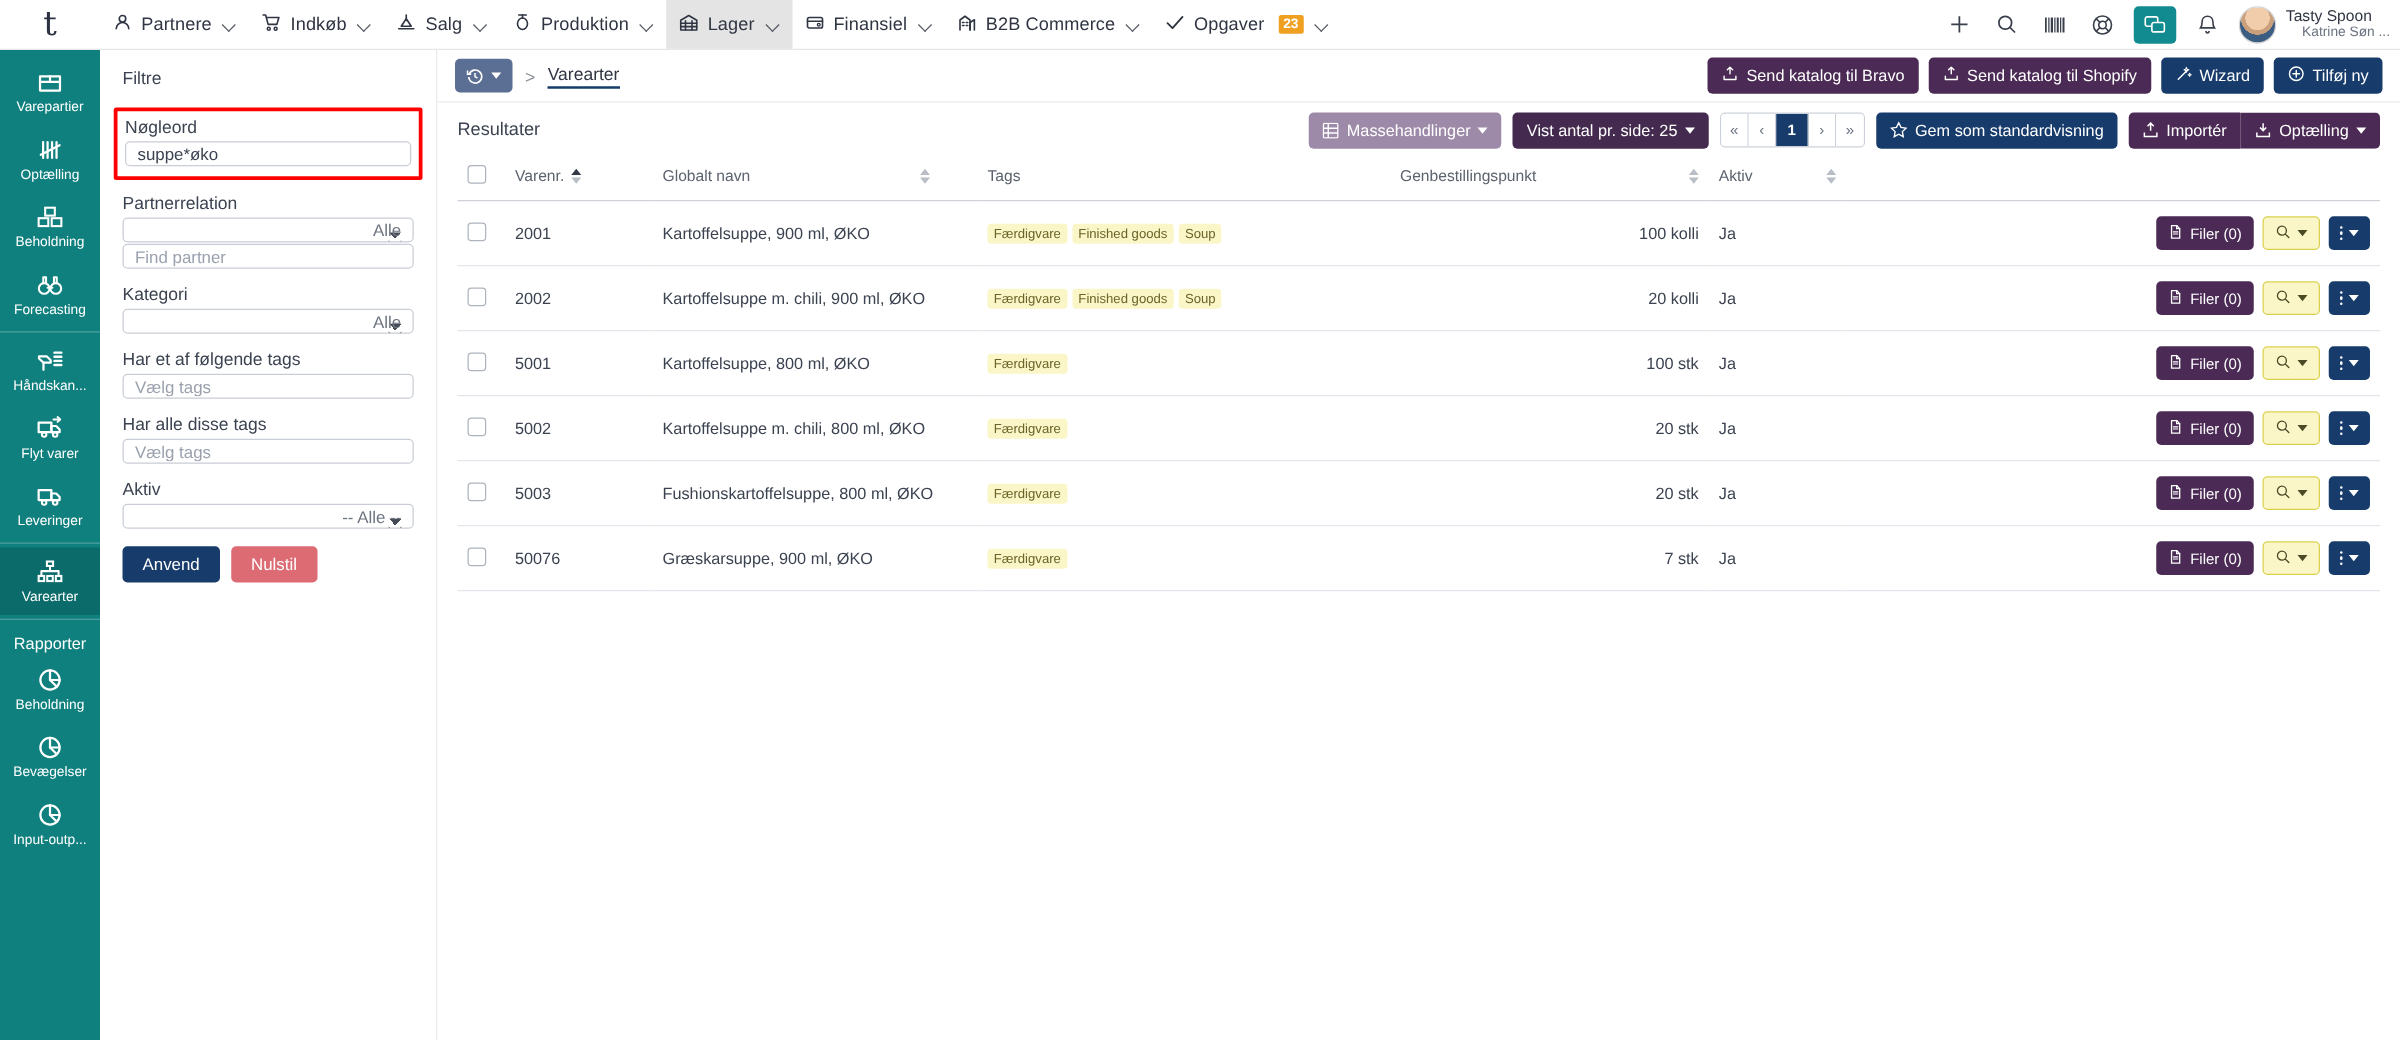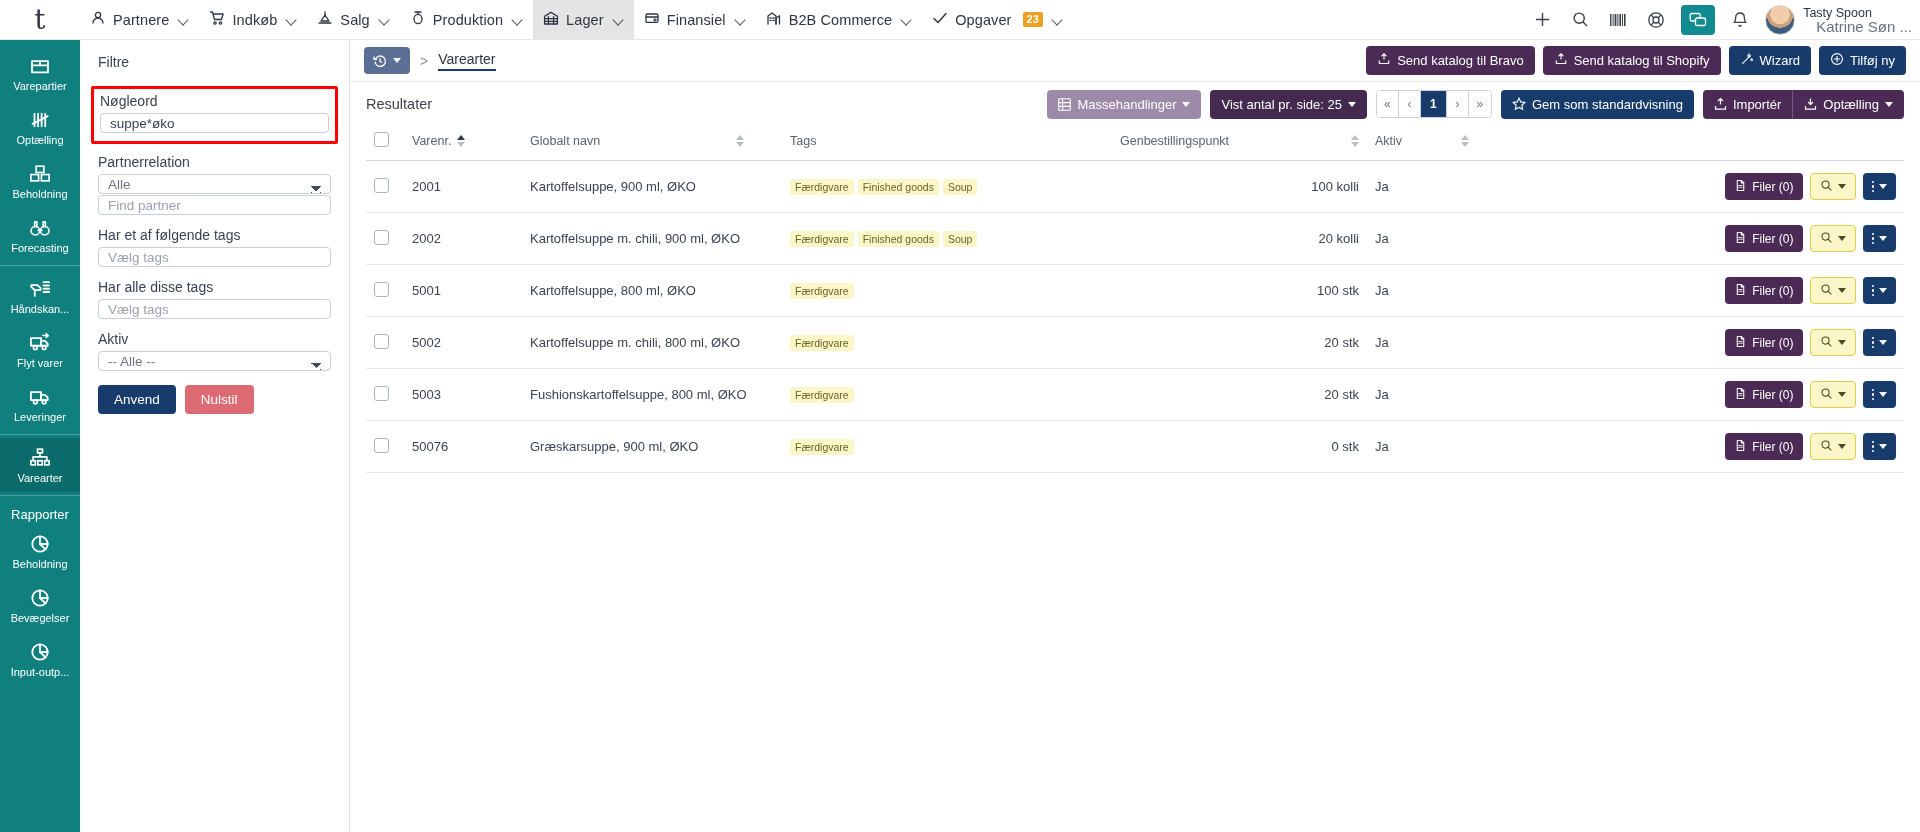--- a/index.html
+++ b/index.html
@@ -50,21 +50,21 @@
     color:#3a3f4c;
   }
   .ticon.chat { background: #118b8f; color:#fff; width:34px; height:30px; border-radius:4px; margin: 0 6px; }
   .avatar-wrap { display:flex; align-items:center; gap:8px; padding-left:6px;}
   .avatar {
     width: 30px; height: 30px; border-radius: 50%;
     background: radial-gradient(circle at 50% 30%, #f2cdab 0 40%, #caa07c 41% 55%, #3c5d82 56% 100%);
     border: 1px solid #d5d5d5; overflow:hidden;
   }
   .uname { font-size: 12.5px; line-height: 14px; color: #2f3542; }
-  .usub { font-size: 15px; line-height: 13px; color: #6b7280; padding-left: 13px; }
+  .usub { font-size: 11px; line-height: 13px; color: #6b7280; padding-left: 13px; }
 
   
   .body { flex: 1; display: flex; min-height: 0; }
 
   
   .rail {
     width: 80px; min-width: 80px; background: #10807f; color: #fff;
     display: flex; flex-direction: column; align-items: stretch;
     padding-top: 6px; overflow: hidden;
   }
@@ -101,20 +101,21 @@
       linear-gradient(45deg, transparent 50%, #444b57 50%),
       linear-gradient(135deg, #444b57 50%, transparent 50%),
       linear-gradient(45deg, #444b57 50%, transparent 50%),
       linear-gradient(135deg, transparent 50%, #444b57 50%);
     background-position:
       calc(100% - 14px) 11px, calc(100% - 9px) 11px,
       calc(100% - 14px) 17px, calc(100% - 9px) 17px;
     background-size: 5px 5px, 5px 5px, 5px 5px, 5px 5px;
     background-repeat: no-repeat;
     color: #6d7480;
+    text-align: right;
   }
   .fstack > .finput { margin-top: 1px; }
   .highlight-box {
     border: 3px solid #ff0000; border-radius: 2px;
     padding: 4px 6px 8px; margin: 0 -7px 10px -7px;
   }
   .highlight-box .flabel { margin-bottom: 4px; }
   .fbtns { display:flex; gap: 9px; margin-top: 14px; }
   .btn-apply {
     background: #173c6b; color:#fff; border:none; border-radius:4px;
@@ -474,20 +475,26 @@
         </div>
 
         <div class="fgroup fstack">
           <span class="flabel">Partnerrelation</span>
           <select class="fselect">
             <option id="opt-partner">Alle</option>
           </select>
           <input class="finput" type="text" placeholder="Find partner" style="">
         </div>
 
+        <div class="fgroup">
+          <span class="flabel">Kategori</span>
+          <select class="fselect">
+            <option id="opt-category">Alle</option>
+          </select>
+        </div>
 
         <div class="fgroup">
           <span class="flabel">Har et af følgende tags</span>
           <input class="finput" type="text" placeholder="Vælg tags" style="">
         </div>
 
         <div class="fgroup">
           <span class="flabel">Har alle disse tags</span>
           <input class="finput" type="text" placeholder="Vælg tags" style="">
         </div>
@@ -839,21 +846,21 @@
             <span class="tri-down"></span>
           </span>
         </div>
       </td>
               </tr>
               <tr>
                 <td><span class="cb"></span></td>
                 <td>50076</td>
                 <td>Græskarsuppe, 900 ml, ØKO</td>
                 <td><span class="tag">Færdigvare</span></td>
-                <td class="right">0 stk</td>
+                <td class="right">7 stk</td>
                 <td>Ja</td>
                 <td>
         <div class="rowactions">
           <span class="abtn files">
             <span><svg width="13" height="13" viewBox="0 0 16 16">
                           <path d="M4 1.8h5l3 3v9.4H4z" stroke="#ffffff" stroke-width="1.3" fill="none" stroke-linejoin="round" stroke-linecap="round"></path>
                           <path d="M9 1.8v3h3" stroke="#ffffff" stroke-width="1.3" fill="none" stroke-linejoin="round" stroke-linecap="round"></path>
                           <path d="M5.8 8h4.4M5.8 10.2h4.4" stroke="#ffffff" stroke-width="1" fill="none" stroke-linejoin="round" stroke-linecap="round"></path>
                         </svg></span>
             <span>Filer (0)</span>

